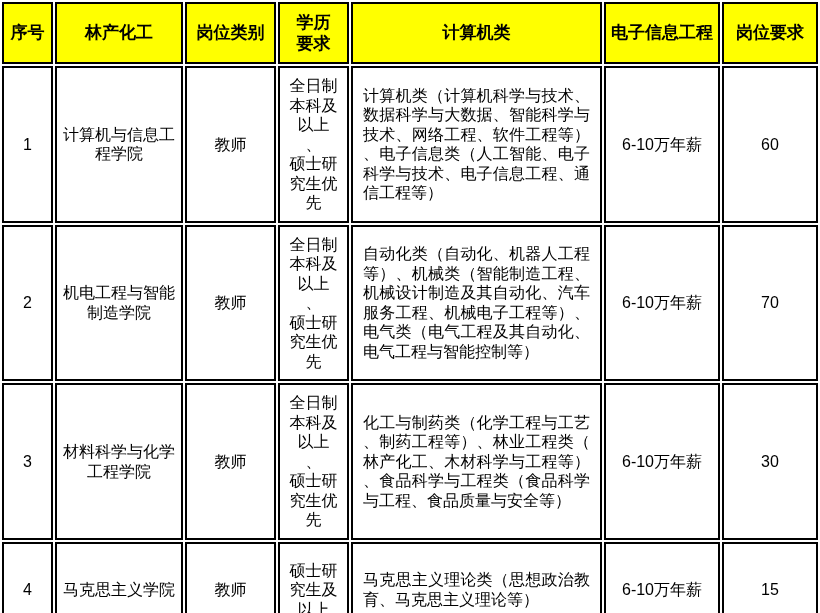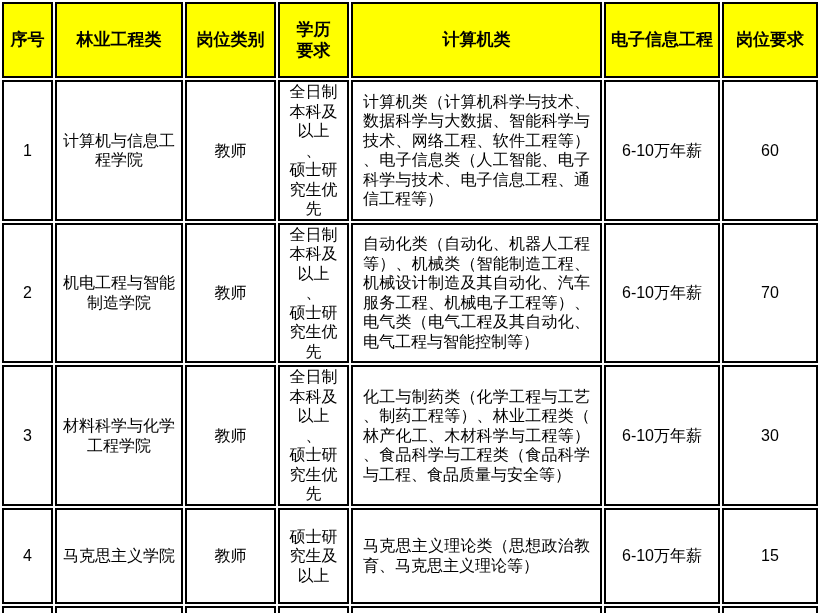--- a/index.html
+++ b/index.html
@@ -24,31 +24,31 @@
     font-weight:bold;
     font-size:17px;
     line-height:1.25;
     white-space:pre-line;
     padding:0 1px;
   }
   td{
     background:#ffffff;
     font-size:16px;
     line-height:1.22;
-    padding:0 2px;
+    padding:8px 2px;
   }
   td.edu{white-space:pre-line;}
   td.req{
     text-align:justify;
     text-align-last:left;
     word-break:break-all;
     line-break:anywhere;
     padding:1px 10px;
   }
-  tr.hrow{height:76px;}
+  tr.hrow{height:62px;}
   tr.r1{height:104px;}
   tr.r2{height:115px;}
   tr.r3{height:112px;}
   tr.r4{height:96px;}
   tr.r5{height:96px;}
 </style>
 </head>
 <body>
 
 <div class="page">
@@ -58,21 +58,21 @@
       <col style="width:128px">
       <col style="width:91px">
       <col style="width:71px">
       <col style="width:251px">
       <col style="width:116px">
       <col style="width:96px">
     </colgroup>
     <thead>
       <tr class="hrow">
         <th>序号</th>
-        <th>林业工程类</th>
+        <th>林产化工</th>
         <th>岗位类别</th>
         <th>学历
 要求</th>
         <th>计算机类</th>
         <th>电子信息工程</th>
         <th>岗位要求</th>
       </tr>
     </thead>
     <tbody>
       <tr class="r1">

